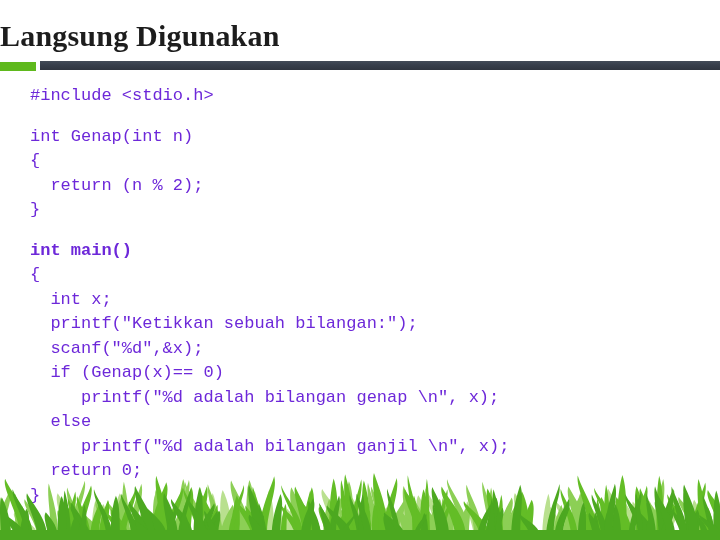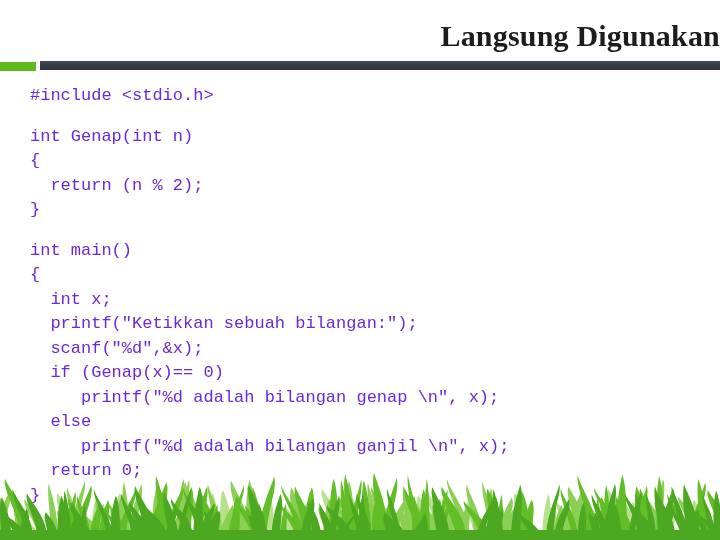--- a/index.html
+++ b/index.html
@@ -14,21 +14,21 @@
     position: relative;
     font-family: "Liberation Sans", sans-serif;
   }
 
   
   #slide-title {
     position: absolute;
     top: 18px;
     left: 0;
     width: 720px;
-    text-align: right;
+    text-align: left;
     font-family: "Liberation Serif", "DejaVu Serif", serif;
     font-weight: bold;
     font-size: 30px;
     line-height: 36px;
     letter-spacing: 0.2px;
     color: #1d1d1d;
     white-space: nowrap;
   }
 
   
@@ -71,21 +71,21 @@
   }
   #code-block .code-line {
     white-space: pre;
     min-height: 24.5px;
   }
   #code-block .code-line.blank {
     height: 16px;
     min-height: 16px;
   }
   #code-block .code-line.bold {
-    font-weight: normal;
+    font-weight: bold;
   }
 
   
   #grass-footer {
     position: absolute;
     left: 0;
     bottom: 0;
     width: 720px;
     height: 78px;
     overflow: hidden;

